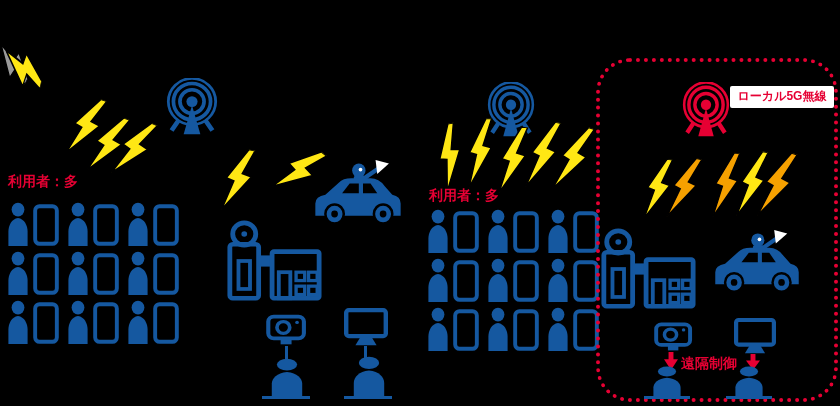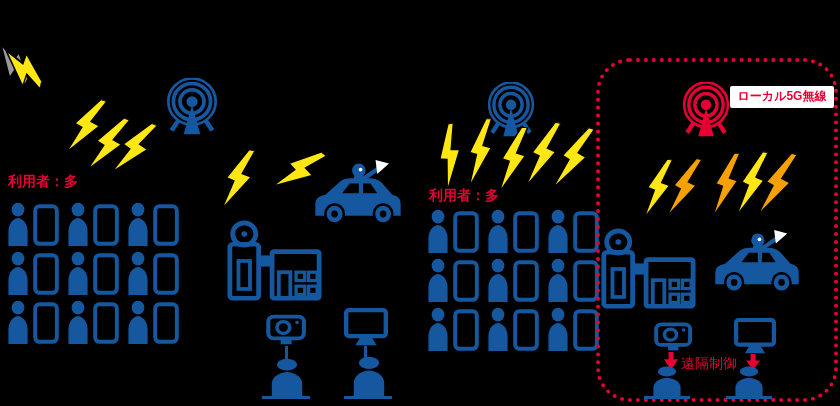--- a/index.html
+++ b/index.html
@@ -15,21 +15,21 @@
   .red{color:var(--accent_red,#E60033);}
   .yellow{color:var(--bolt_yellow,#FFE714);}
   .orange{color:var(--bolt_orange,#F6A100);}
   .grey{color:var(--bolt_grey,#9A9A9A);}
   .users-label{
     position:absolute;color:var(--accent_red,#E60033);
     font-weight:bold;font-size:14px;letter-spacing:0px;white-space:nowrap;
   }
   .remote-label{
     position:absolute;color:var(--accent_red,#E60033);
-    font-weight:normal;font-size:14px;white-space:nowrap;
+    font-weight:bold;font-size:14px;white-space:nowrap;
   }
   .redbox{
     position:absolute;left:596px;top:58px;width:234px;height:336px;
     border:4px dotted var(--accent_red,#E60033);border-radius:34px;
   }
   .station-label{
     position:absolute;left:730px;top:86px;width:100px;
     background:var(--white,#fff);color:var(--accent_red,#E60033);
     font-weight:bold;font-size:12px;line-height:1.3;text-align:center;
     padding:3px 2px;border-radius:2px;

